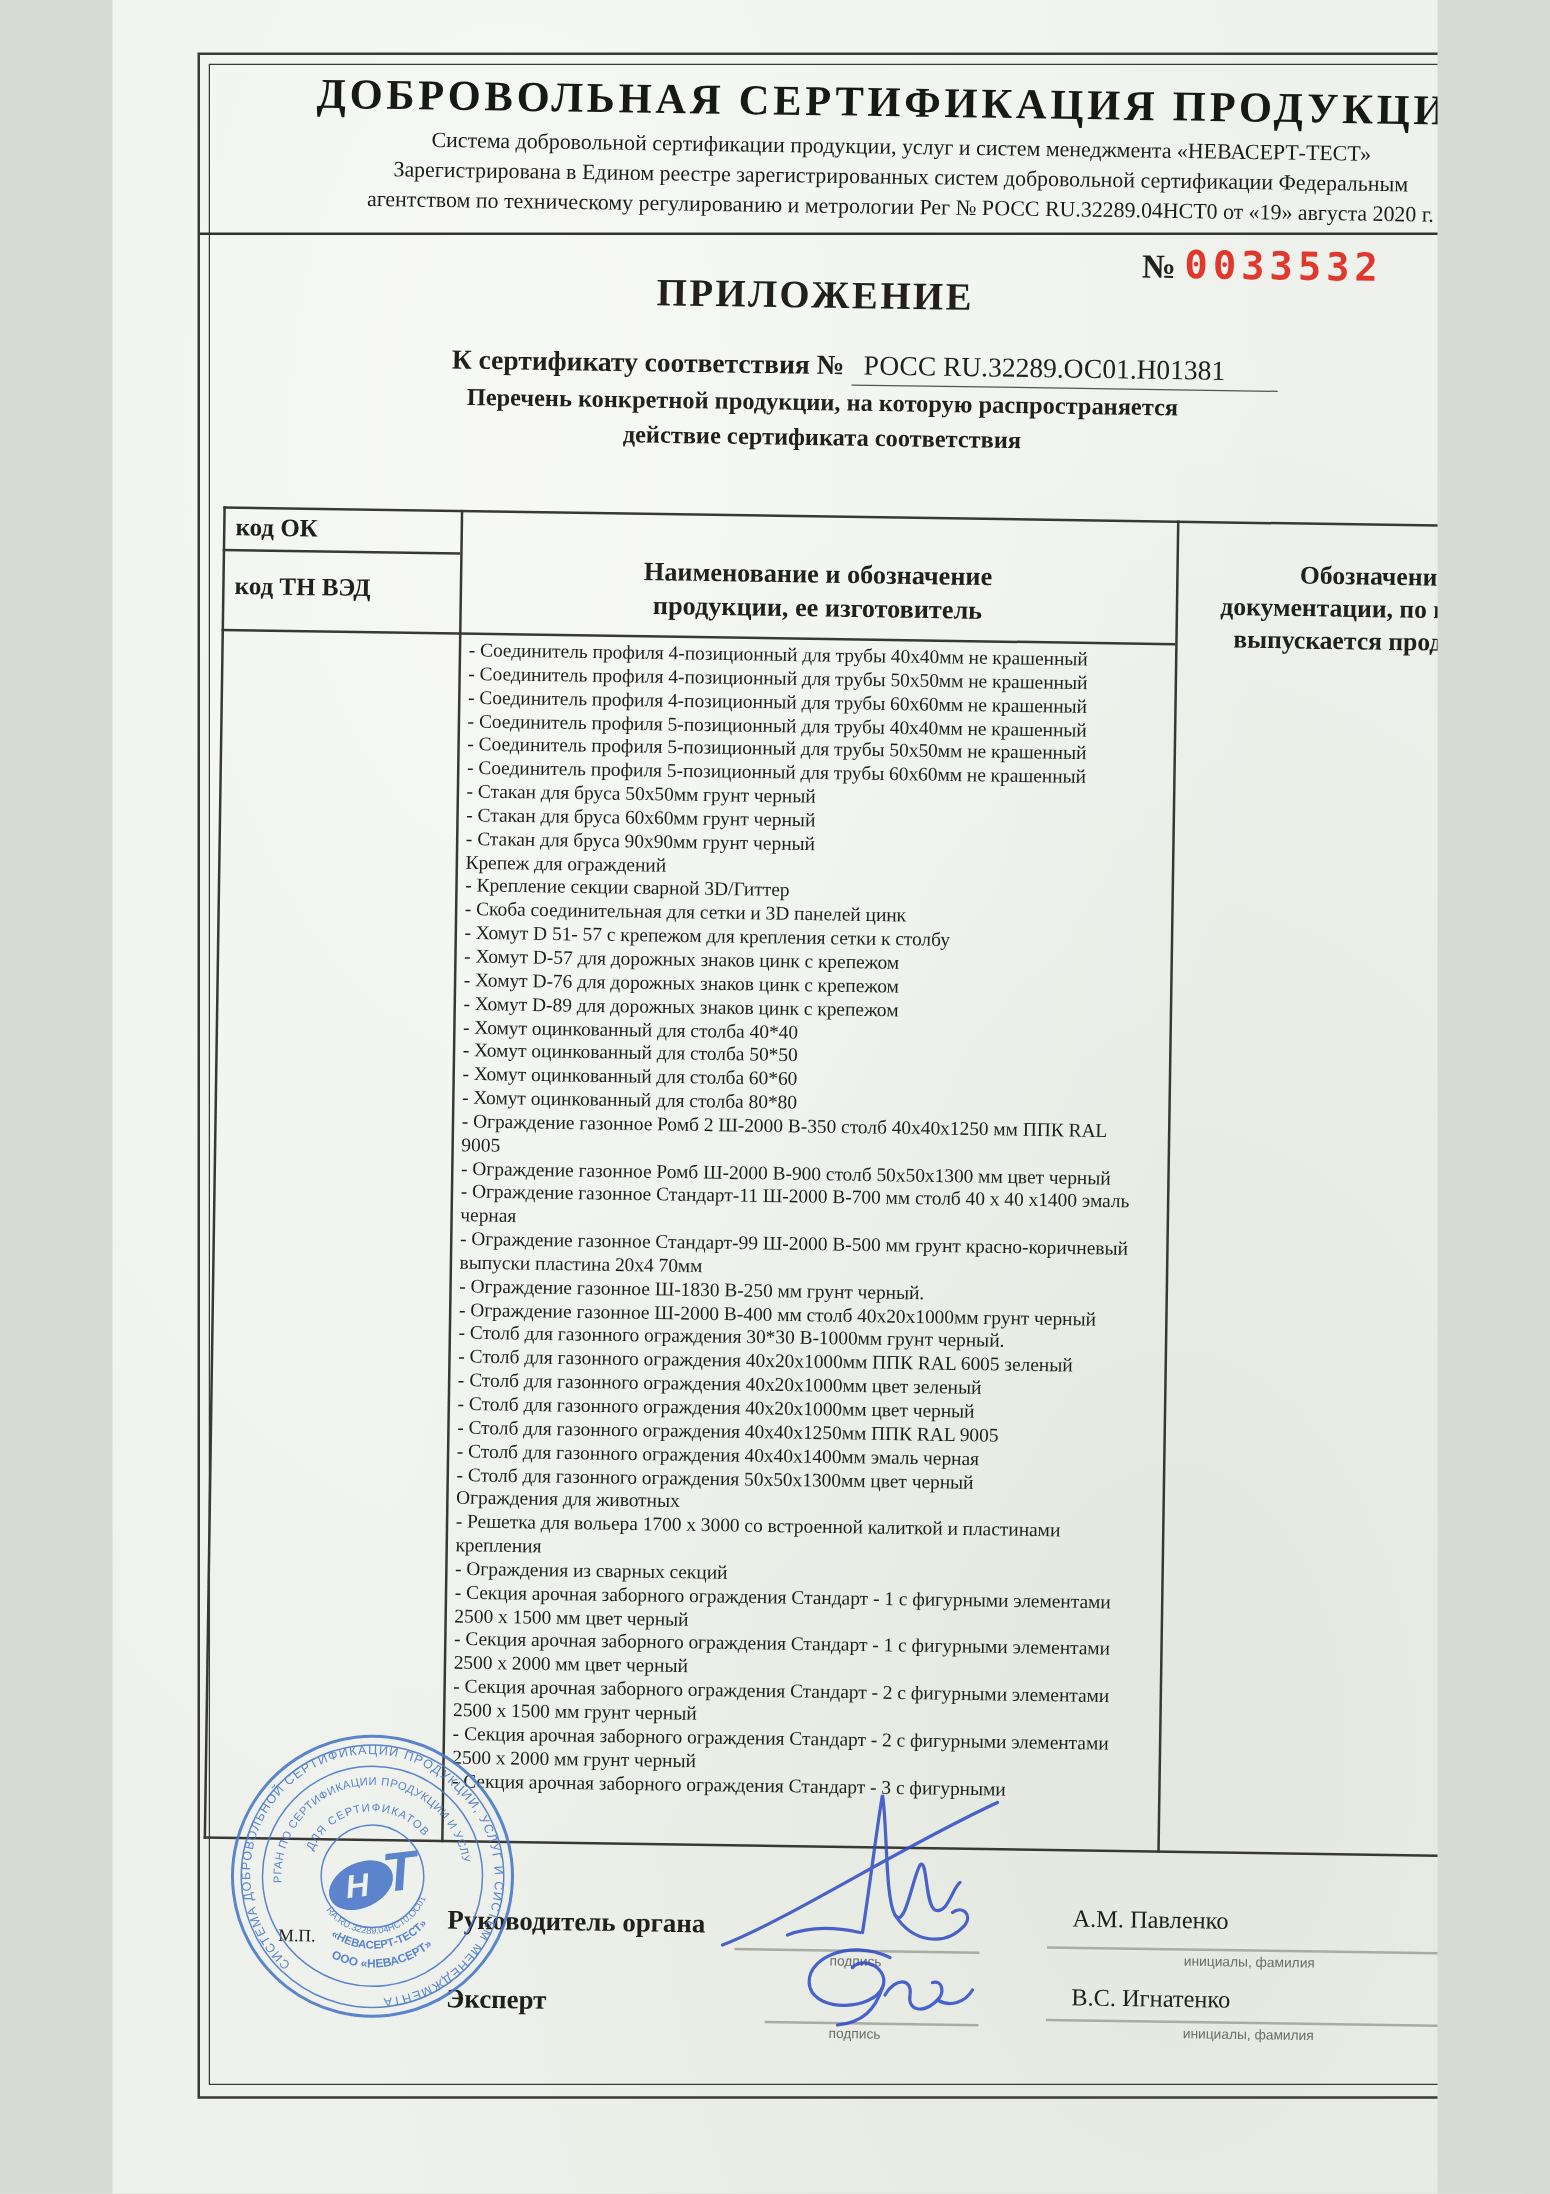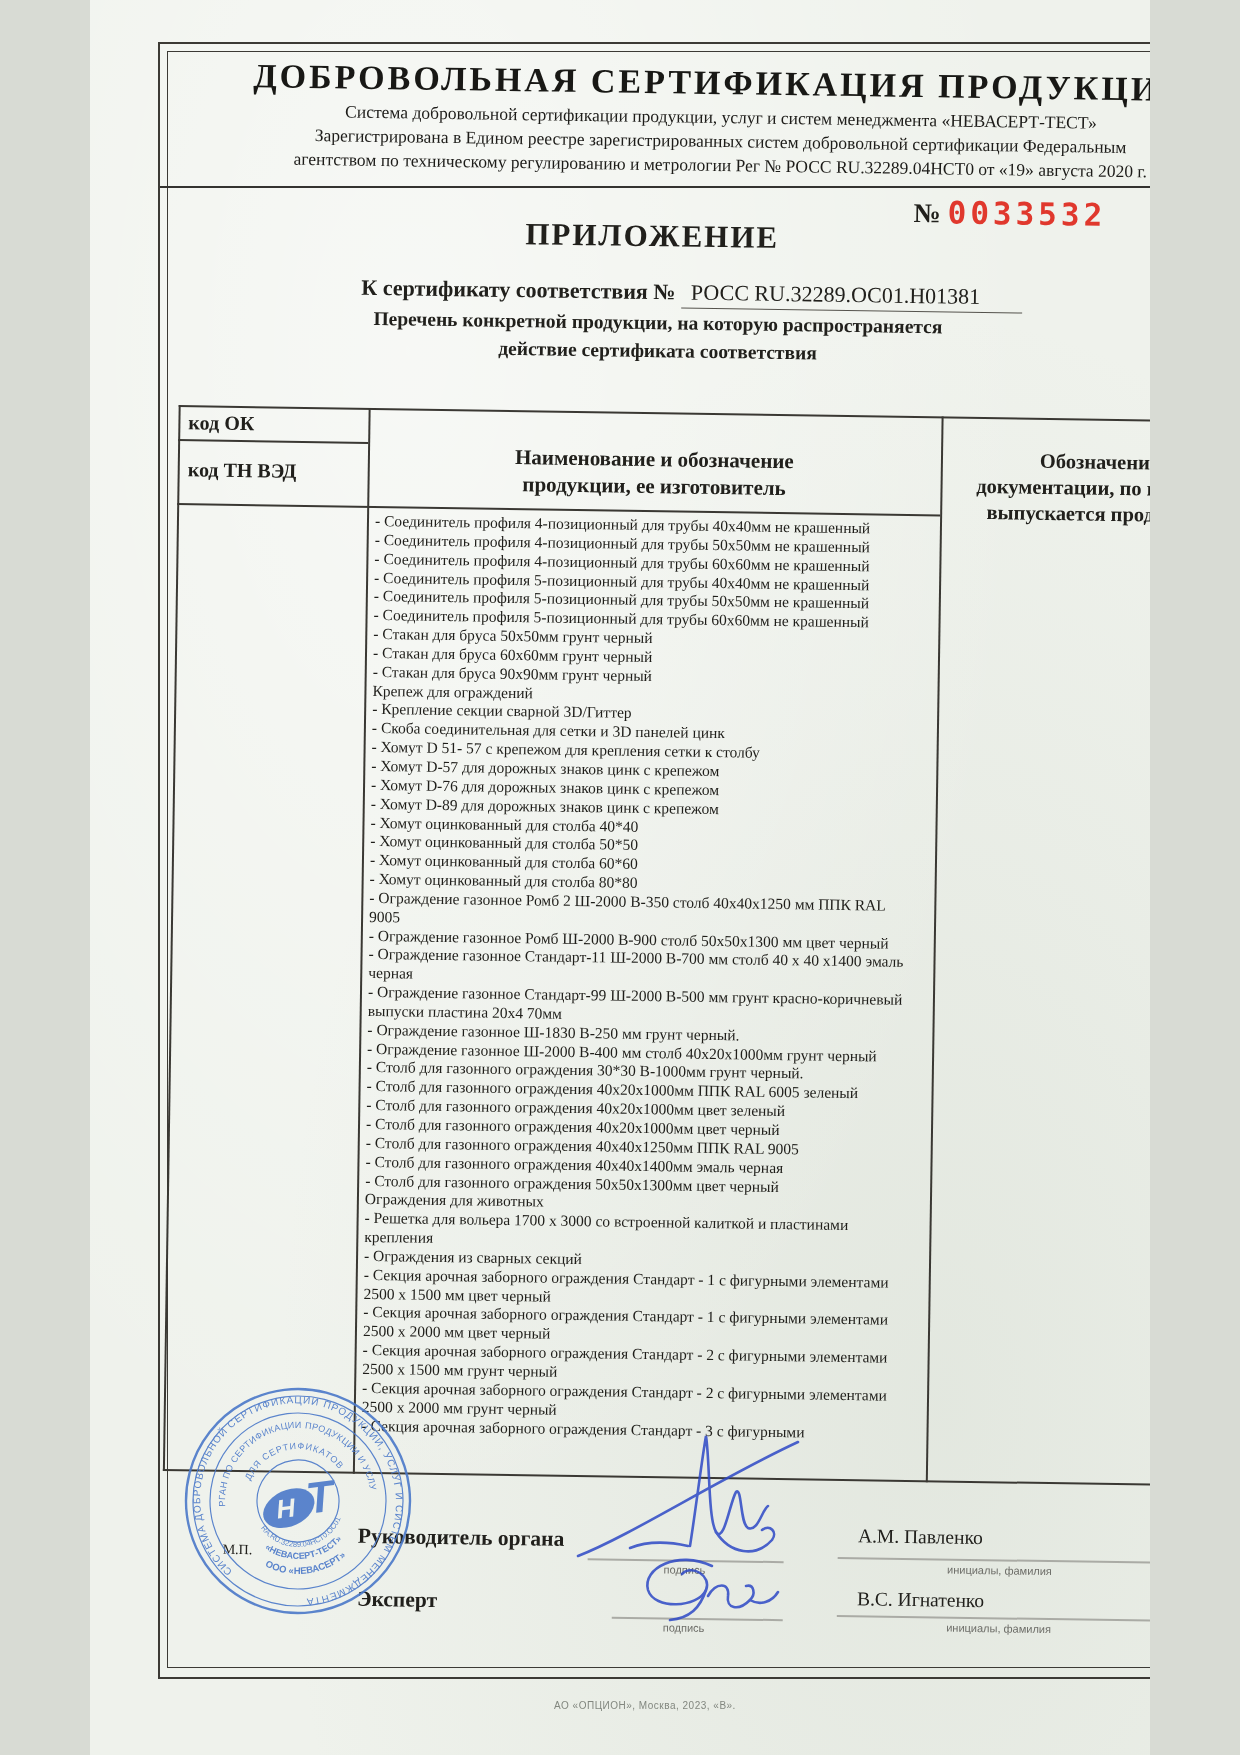--- a/index.html
+++ b/index.html
@@ -243,14 +243,13 @@
         <textPath href="#arcRegNum" startOffset="50%">RA.RU.32289.04НСТ0.ОС01</textPath>
       </text>
     </g>
     <g>
       <ellipse cx="-10" cy="6" rx="27" ry="18" fill="#4b79c9" transform="rotate(-18 -10 6)"></ellipse>
       <text x="-13" y="15" font-family="Liberation Sans, sans-serif" font-size="26" font-weight="bold" font-style="italic" fill="#eff2ec" text-anchor="middle">Н</text>
       <text x="22" y="14" font-family="Liberation Sans, sans-serif" font-size="44" font-weight="bold" font-style="italic" fill="#4b79c9" text-anchor="middle">Т</text>
     </g>
   </svg>
 
-  <div class="footer">АО «ОПЦИОН», Москва, 2023, «В».</div>
 </div>
 
 </body></html>

